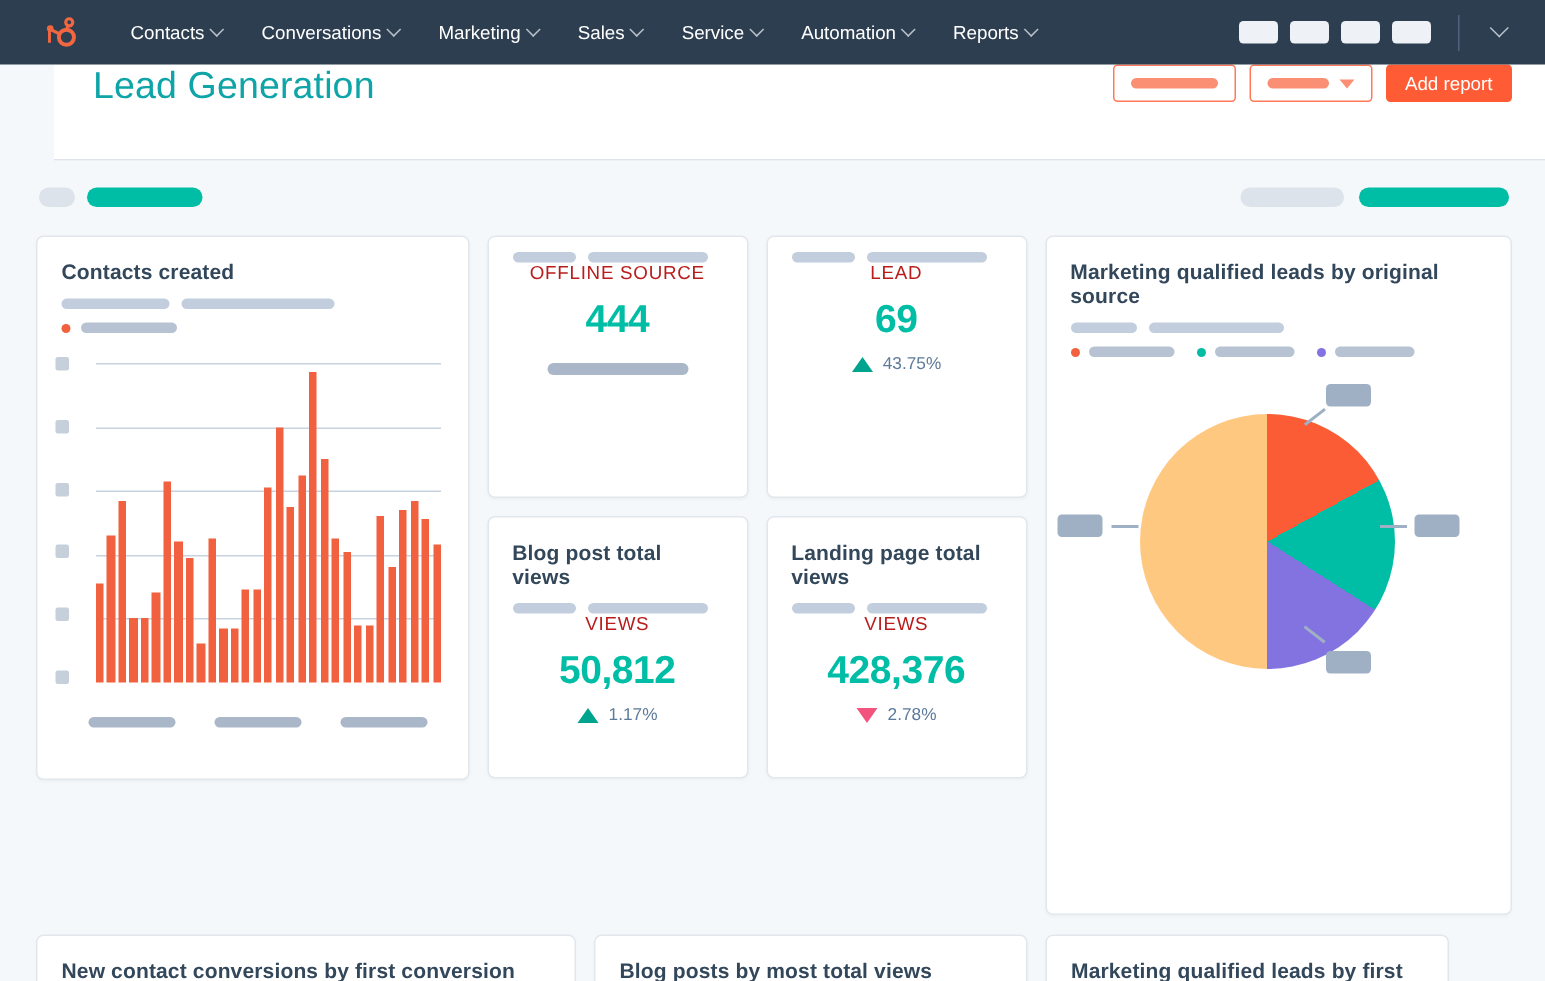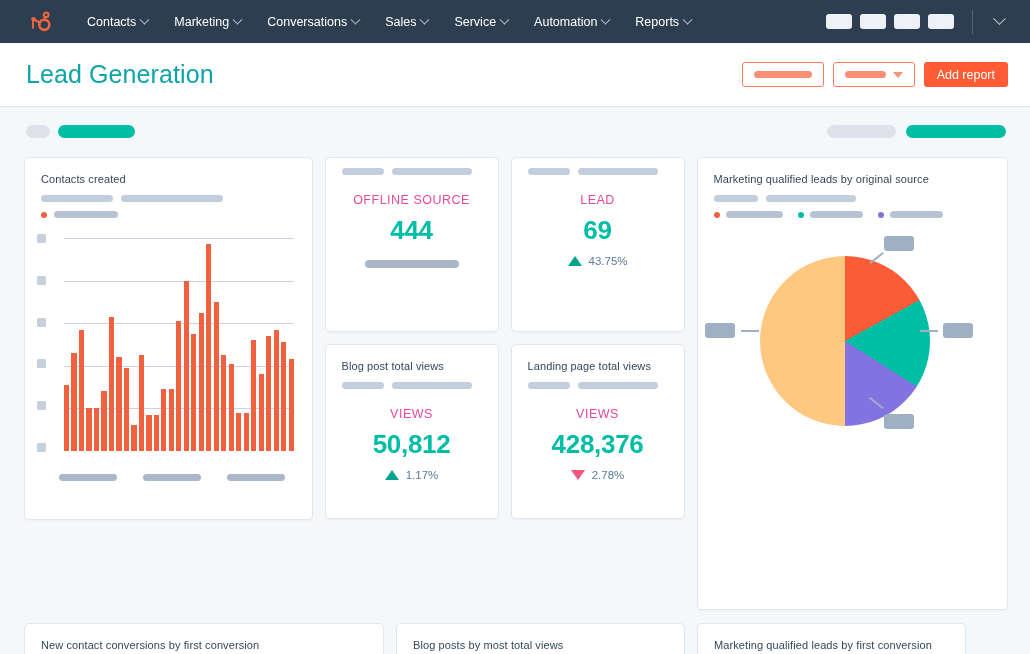--- a/index.html
+++ b/index.html
@@ -40,22 +40,23 @@
   .nav-caret {
     width: 9px; height: 9px; margin-right: 8px; margin-left: 4px;
     border-right: 1.5px solid #b9c3ce; border-bottom: 1.5px solid #b9c3ce;
     transform: rotate(45deg) translate(-2px,-2px);
   }
 
   
   .pagehead {
     height: 64px; background: #ffffff;
     border-bottom: 1px solid #dfe3eb;
-    display: flex; align-items: center;
+    display: flex; align-items: flex-start;
     padding: 0 22px 0 26px;
+    margin-left: 36px;
   }
   .pagetitle {
     font-size: 25px; color: #0fa4a8; font-weight: 400; letter-spacing: .1px;
   }
   .head-actions { margin-left: auto; display: flex; align-items: center; gap: 9px; }
   .btn-outline {
     border: 1px solid #ff7a59; border-radius: 3px; background: #fff;
     height: 25px; display: flex; align-items: center; justify-content: center;
     padding: 0 11px; gap: 7px; cursor: pointer;
   }
@@ -82,21 +83,21 @@
   .fb-right { margin-left: auto; display: flex; align-items: center; gap: 10px; }
 
   
   .board { padding: 6px 22px 0 24px; }
   .row { display: flex; gap: 12px; align-items: flex-start; }
   .card {
     background: #fff; border: 1px solid #e2e7ee; border-radius: 5px;
     box-shadow: 0 1px 2px rgba(60,80,110,.04);
   }
   .card-title {
-    font-size: 11px; color: #33475b; font-weight: 400;
+    font-size: 14px; color: #33475b; font-weight: 700;
     padding: 15px 16px 0 16px; letter-spacing: .1px;
   }
   .sub-bars { display: flex; gap: 8px; padding: 10px 16px 0 16px; }
   .sb { height: 7px; border-radius: 4px; background: #c2cedd; }
   .legend { display: flex; align-items: center; gap: 7px; padding: 9px 16px 0 16px; }
   .legend-group { display: flex; align-items: center; gap: 6px; margin-right: 8px; }
   .dot { width: 6px; height: 6px; border-radius: 50%; }
   .lg-bar { height: 7px; border-radius: 4px; background: #b7c3d3; }
 
   
@@ -116,22 +117,22 @@
   }
   .bar { flex: 1 1 0; background: #f2613f; min-width: 2px; }
   .xlabels { display: flex; gap: 26px; padding: 8px 0 0 34px; }
   .xl { height: 7px; border-radius: 4px; background: #a9b7c9; }
 
   
   .col-stats { display: flex; flex-direction: column; gap: 12px; }
   .stat-pair { display: flex; gap: 12px; }
   .card-stat { width: 174px; height: 175px; display: flex; flex-direction: column; }
   .stat-label {
-    text-align: center; color: #ec4899; font-size: 12.5px;
-    letter-spacing: .5px; margin-top: 18px;
+    text-align: center; color: #b91c1c; font-size: 12.5px;
+    letter-spacing: .5px; 
   }
   .stat-value {
     text-align: center; color: #00bda5; font-size: 26px; font-weight: 700;
     margin-top: 8px; letter-spacing: -.3px;
   }
   .stat-delta {
     display: flex; align-items: center; justify-content: center; gap: 7px;
     margin-top: 9px; color: #5c7a99; font-size: 11.5px;
   }
   .tri-up {
@@ -173,25 +174,25 @@
     <path d="M23.6 10.0 L22.8 13.4" stroke="#f2673f" stroke-width="2.6" fill="none"></path>
     <path d="M8.6 13.6 L8.6 24.0" stroke="#f2673f" stroke-width="2.4" fill="none"></path>
   </svg>
 
   <div class="navitems">
     <div class="navitem">
       <span>Contacts</span>
       <span class="cv"><i class="chev"></i></span>
     </div>
     <div class="navitem">
+      <span>Conversations</span>
+      <span class="cv"><i class="chev"></i></span>
+    </div>
+    <div class="navitem">
       <span>Marketing</span>
-      <span class="cv"><i class="chev"></i></span>
-    </div>
-    <div class="navitem">
-      <span>Conversations</span>
       <span class="cv"><i class="chev"></i></span>
     </div>
     <div class="navitem">
       <span>Sales</span>
       <span class="cv"><i class="chev"></i></span>
     </div>
     <div class="navitem">
       <span>Service</span>
       <span class="cv"><i class="chev"></i></span>
     </div>

